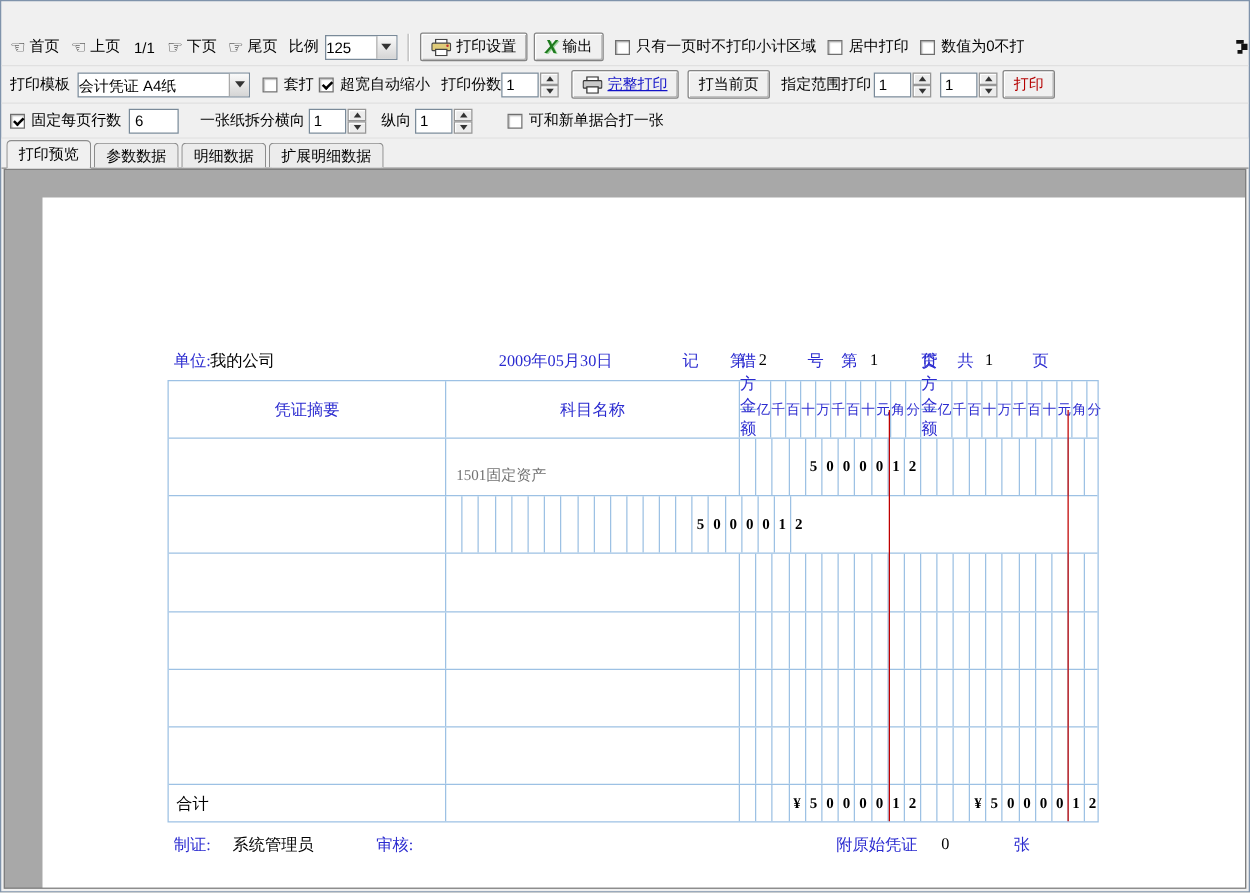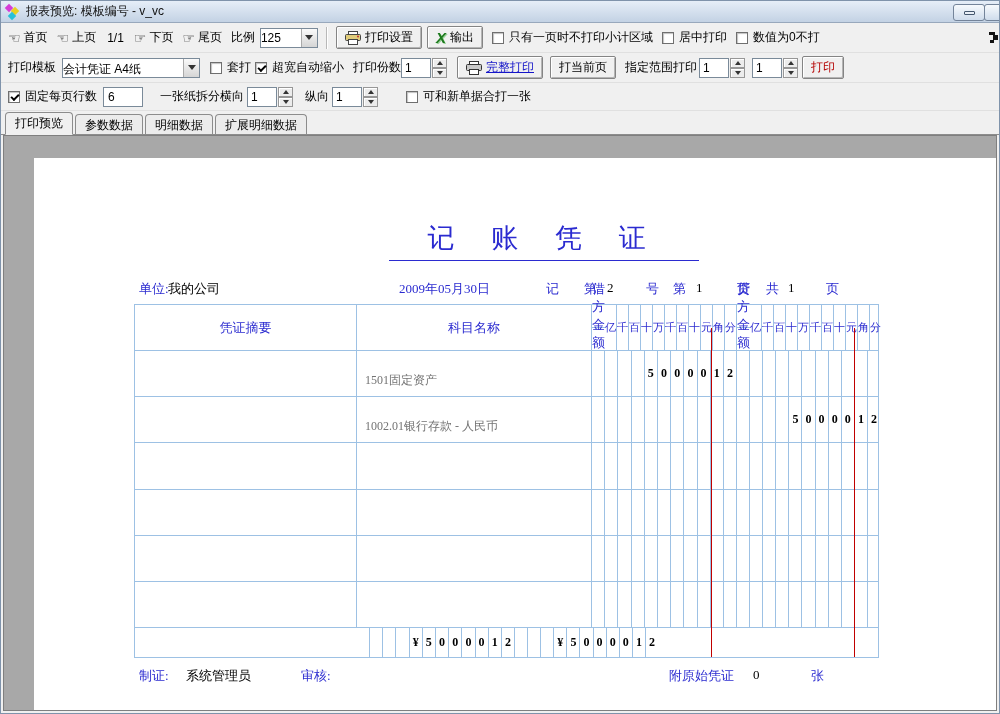--- a/index.html
+++ b/index.html
@@ -117,32 +117,20 @@
   .rl-credit{left:719px;}
   .doc-footer{position:absolute;top:509px;}
   
   .printer{flex:none;}
 </style>
 </head>
 <body>
 
 <div class="window">
 
-  <div class="titlebar">
-    <span class="win-icon">
-        <i class="d1"></i>
-        <i class="d2"></i>
-        <i class="d3"></i>
-      </span>
-    <span class="title-text">报表预览: 模板编号 - v_vc</span>
-    <span class="win-btn btn-min">
-        <span></span>
-      </span>
-    <span class="win-btn btn-clipped"></span>
-  </div>
 
   <div class="tb tb1">
     <span class="navbtn">
       <span class="hand">☜</span>
       <span>首页</span>
     </span>
     <span class="navbtn">
       <span class="hand">☜</span>
       <span>上页</span>
     </span>
@@ -302,21 +290,20 @@
       <div class="tab active">打印预览</div>
       <div class="tab">参数数据</div>
       <div class="tab">明细数据</div>
       <div class="tab">扩展明细数据</div>
     </div>
 
   <div class="preview">
     <div class="page">
       <div class="doc">
 
-        <div class="doc-title">记 账 凭 证</div>
 
         <div class="abs-line" style="top:122px">
           <span class="blue" style="left:105px">单位:</span>
           <span class="black" style="left:134px">我的公司</span>
           <span class="blue" style="left:365px">2009年05月30日</span>
           <span class="blue" style="left:512px">记</span>
           <span class="blue" style="left:550px">第</span>
           <span class="black" style="left:573px">2</span>
           <span class="blue" style="left:612px">号</span>
           <span class="blue" style="left:639px">第</span>
@@ -390,21 +377,20 @@
                   <div class="dg-cell"></div>
                   <div class="dg-cell"></div>
                   <div class="dg-cell"></div>
                   <div class="dg-cell"></div>
                   <div class="dg-cell"></div>
                   <div class="dg-cell last"></div>
                 </div>
               </div>
               <div class="vt-row">
                 <div class="cell-summary"></div>
-                <div class="cell-account">1002.01银行存款 - 人民币</div>
                 <div class="digit-grid col-debit">
                   <div class="dg-cell"></div>
                   <div class="dg-cell"></div>
                   <div class="dg-cell"></div>
                   <div class="dg-cell"></div>
                   <div class="dg-cell"></div>
                   <div class="dg-cell"></div>
                   <div class="dg-cell"></div>
                   <div class="dg-cell"></div>
                   <div class="dg-cell"></div>
@@ -540,20 +526,21 @@
                   <div class="dg-cell"></div>
                   <div class="dg-cell"></div>
                   <div class="dg-cell"></div>
                   <div class="dg-cell"></div>
                   <div class="dg-cell"></div>
                   <div class="dg-cell last"></div>
                 </div>
               </div>
             </div>
           <div class="vt-total">
+            <div class="total-label-cell">合计</div>
             <div class="total-empty"></div>
             <div class="digit-grid col-debit" id="total-debit">
                 <div class="dg-cell"></div>
                 <div class="dg-cell"></div>
                 <div class="dg-cell"></div>
                 <div class="dg-cell">¥</div>
                 <div class="dg-cell">5</div>
                 <div class="dg-cell">0</div>
                 <div class="dg-cell">0</div>
                 <div class="dg-cell">0</div>

